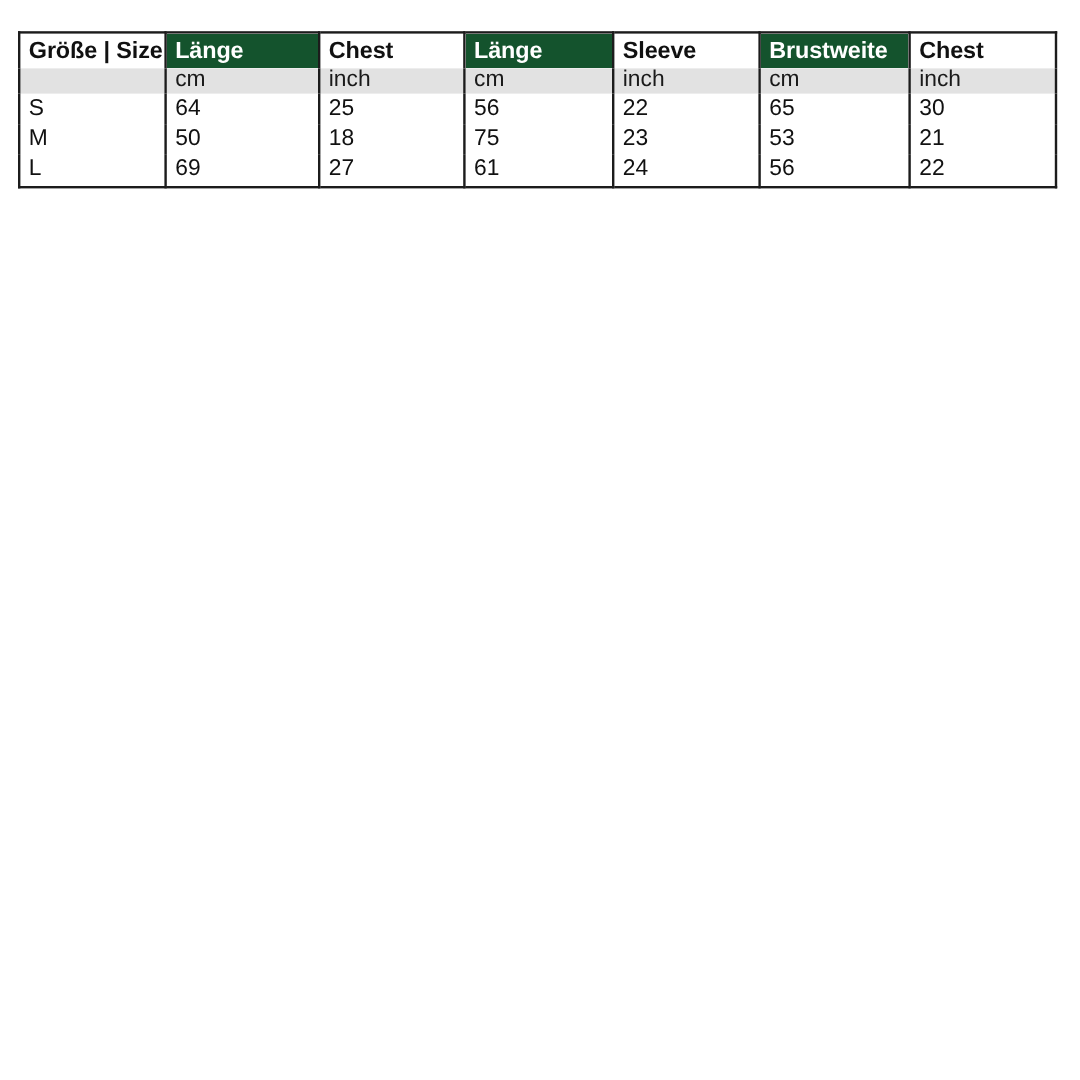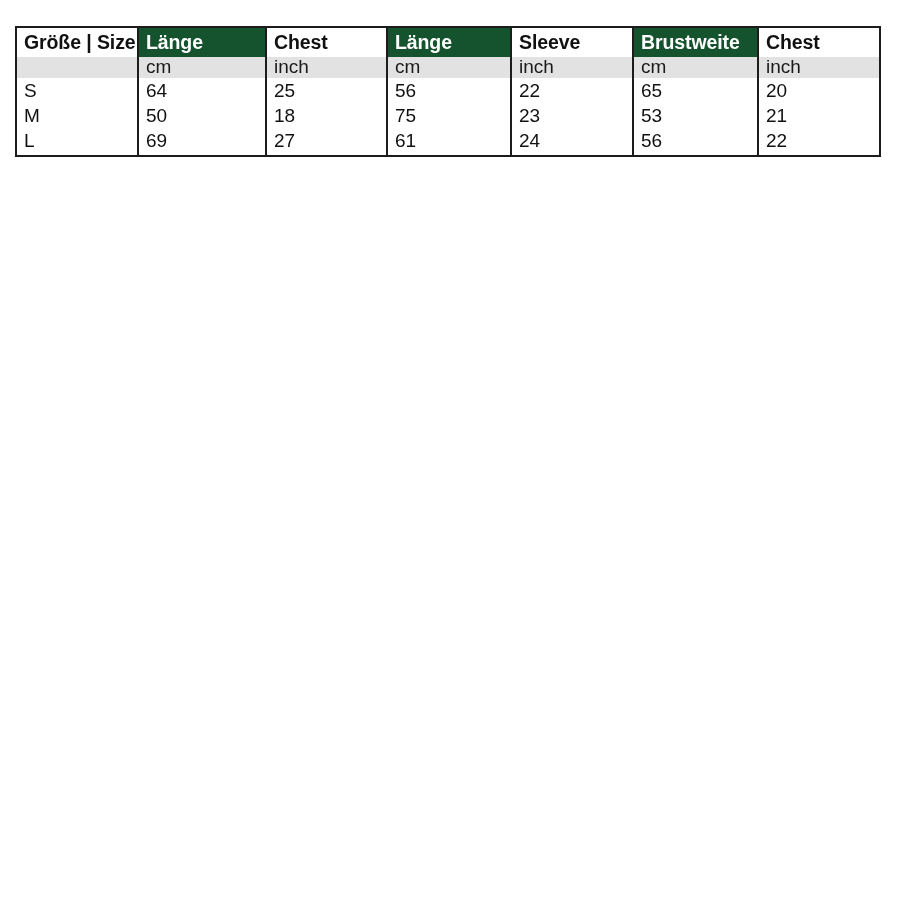--- a/index.html
+++ b/index.html
@@ -136,21 +136,21 @@
           <td>inch</td>
         </tr>
 
         <tr class="data-row first">
           <td>S</td>
           <td>64</td>
           <td>25</td>
           <td>56</td>
           <td>22</td>
           <td>65</td>
-          <td>20</td>
+          <td>30</td>
         </tr>
 
         <tr class="data-row">
           <td>M</td>
           <td>50</td>
           <td>18</td>
           <td>75</td>
           <td>23</td>
           <td>53</td>
           <td>21</td>

